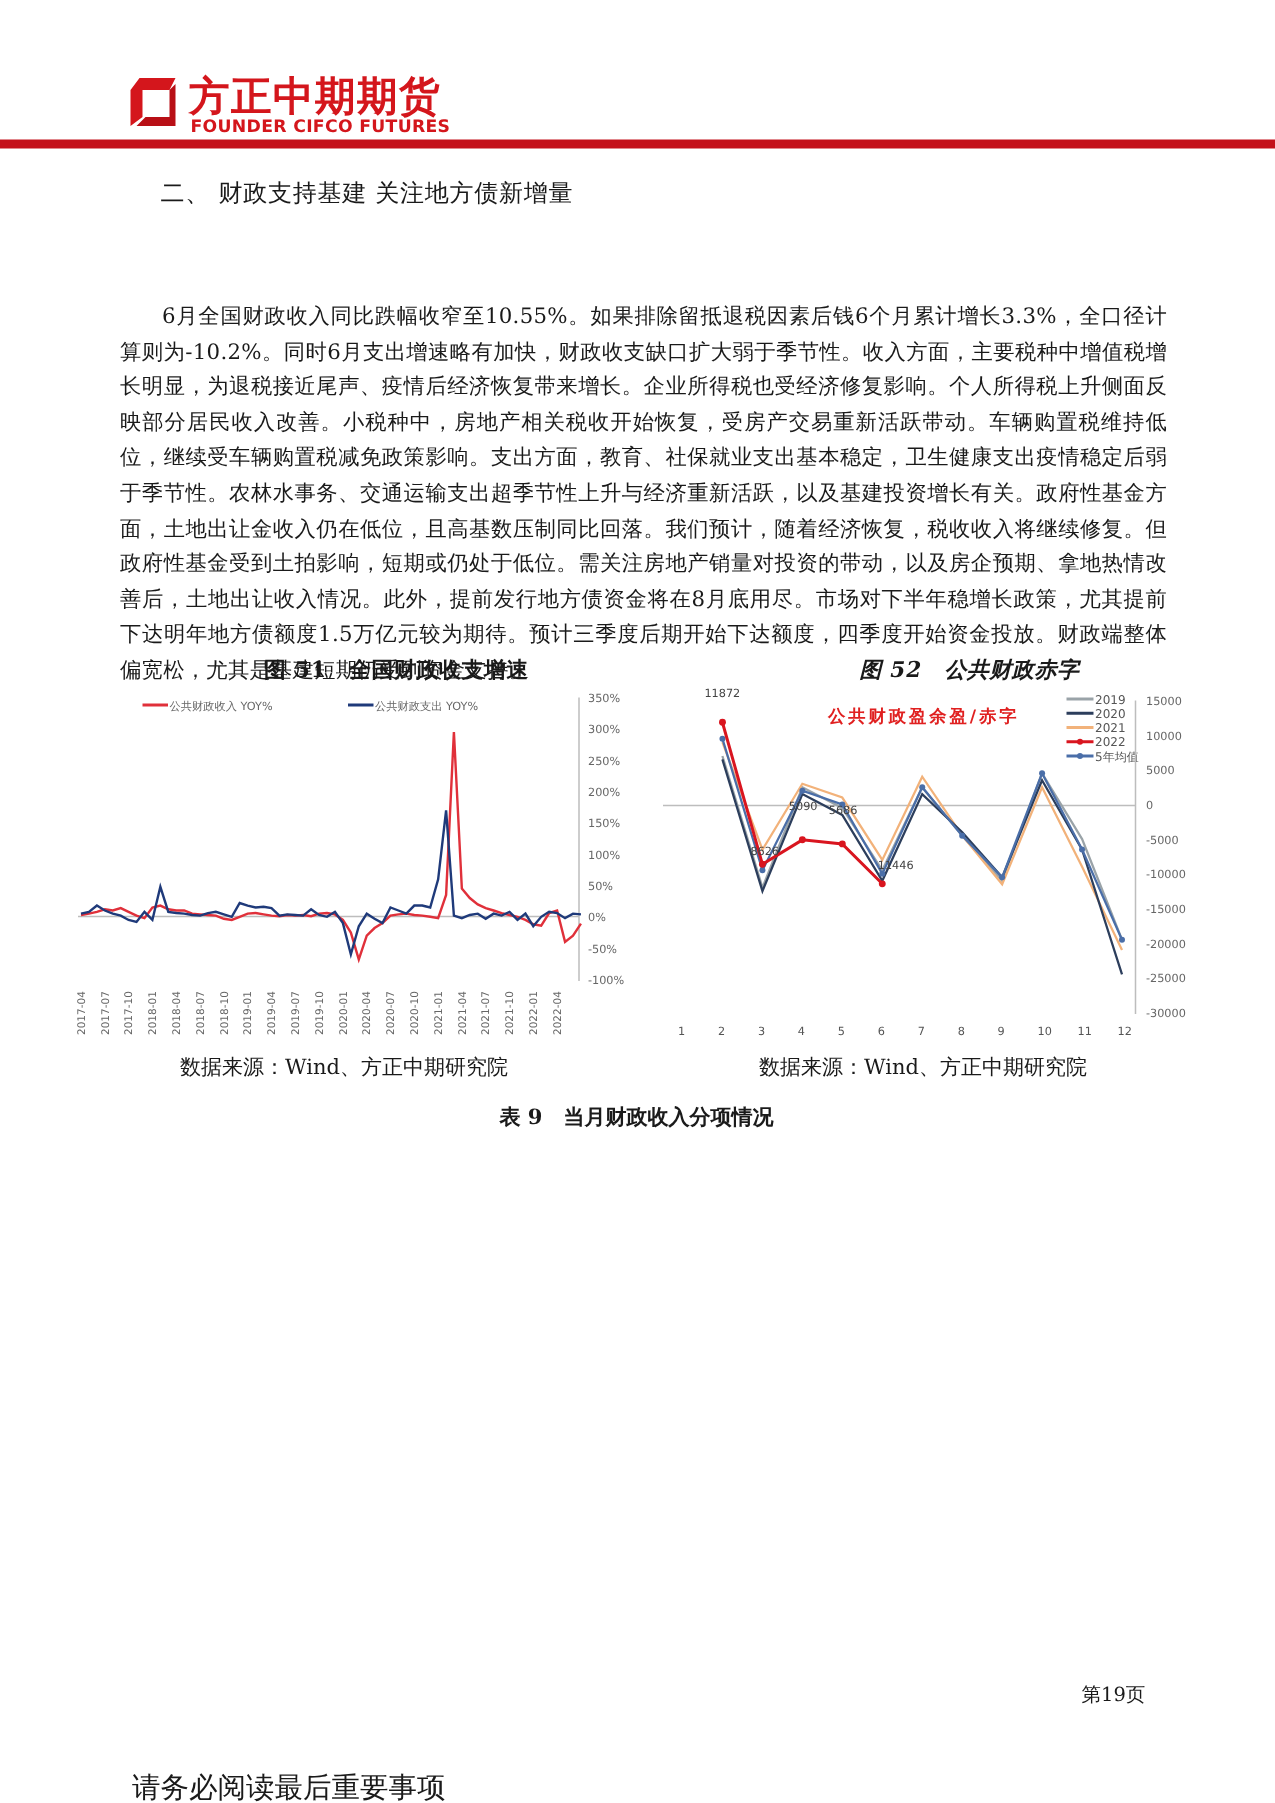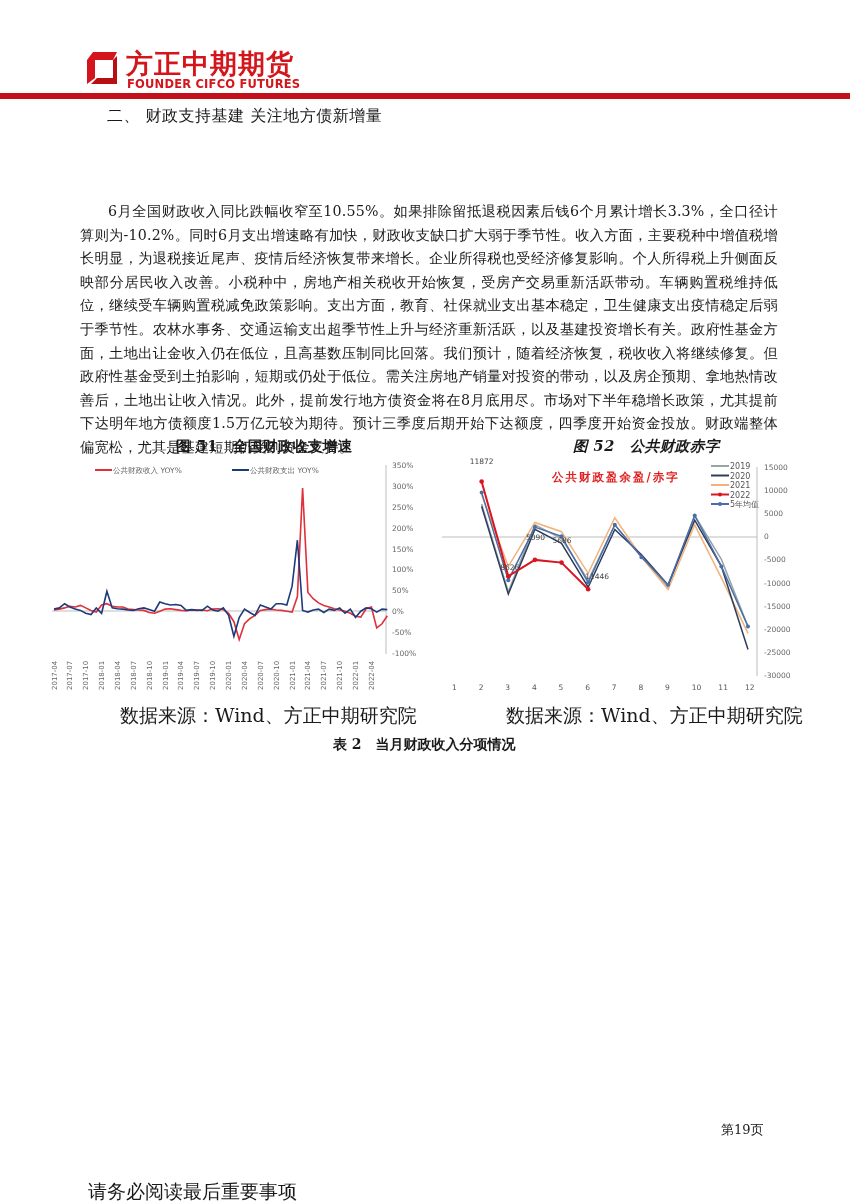--- a/index.html
+++ b/index.html
@@ -2,24 +2,24 @@
 <html><head>
 <meta charset="utf-8">
 <style>
   html, body { margin:0; padding:0; background:#ffffff; }
   body { width:850px; height:1202px; position:relative; font-family:"DejaVu Serif","Liberation Serif",serif; color:#1a1a1a; overflow:hidden; }
   .header { position:absolute; left:0; top:0; width:794px; height:100px;text-align:center; }
   .logo-mark { position:absolute; left:83px; top:50px; width:36px; height:36px; }
   .logo-cn { position:absolute; left:126px; top:46px; font-family:"DejaVu Sans","Liberation Sans",sans-serif; font-weight:bold; font-size:27px; color:#d4161c; letter-spacing:1px; }
   .logo-en { position:absolute; left:127px; top:77px; font-family:"DejaVu Sans","Liberation Sans",sans-serif; font-weight:bold; font-size:11.5px; color:#d4161c; letter-spacing:0.2px; }
   .header-rule { position:absolute; left:0; top:93px; width:850px; height:6px; background:#c4101a; }
-  .section-title { position:absolute; left:107px; top:106px; font-size:16px; letter-spacing:0.5px; }
+  .section-title { position:absolute; left:107px; top:119px; font-size:16px; letter-spacing:0.5px; }
   .para { position:absolute; left:80px; top:168px; width:698px; font-size:14.2px; line-height:23.6px; text-align:justify; text-indent:28px; letter-spacing:0.2px;margin-top:32px; }
   .fig-title { position:absolute; font-weight:bold; font-size:14.5px; letter-spacing:0.5px;padding-left:28px; }
-  .source { position:absolute; font-size:19px; }
+  .source { position:absolute; font-size:14px; }
   .table-title { position:absolute; left:333px; top:736px; font-size:14px; font-weight:bold; }
   .footer-left { position:absolute; left:88px; top:1179px; font-size:19px; }
   .footer-right { position:absolute; left:721px; top:1121px; font-size:13px;text-align:right; }
   svg text { font-family:"DejaVu Sans","Liberation Sans",sans-serif; }
 </style>
 </head>
 <body>
 
 <div class="header">
   <svg class="logo-mark" viewBox="0 0 36 36">
@@ -162,16 +162,16 @@
       <text x="181.8181818181818" y="232">7</text>
       <text x="208.45454545454547" y="232">8</text>
       <text x="235.0909090909091" y="232">9</text>
       <text x="261.72727272727275" y="232">10</text>
       <text x="288.3636363636364" y="232">11</text>
       <text x="315" y="232">12</text>
     </g>
 </svg>
 <div class="source" style="left:506px; top:703px;">数据来源：Wind、方正中期研究院</div>
 
-<div class="table-title">表 2　当月财政收入分项情况</div>
+<div class="table-title">表 9　当月财政收入分项情况</div>
 
 <div class="footer-left">请务必阅读最后重要事项</div>
 <div class="footer-right">第19页</div>
 
 </body></html>

